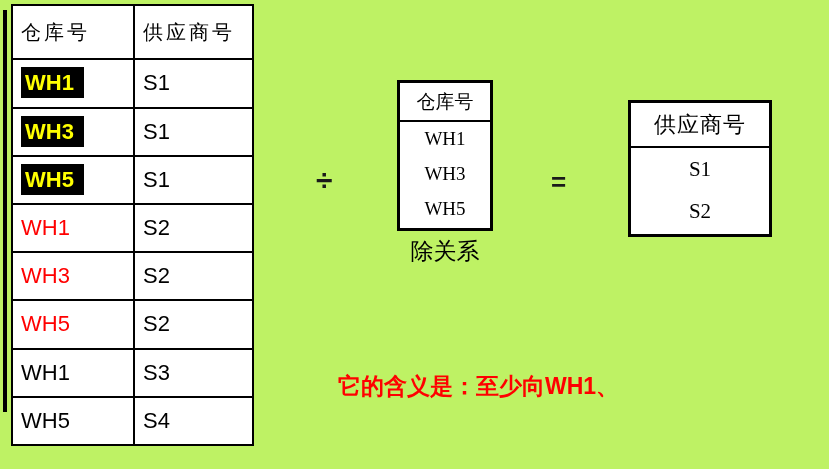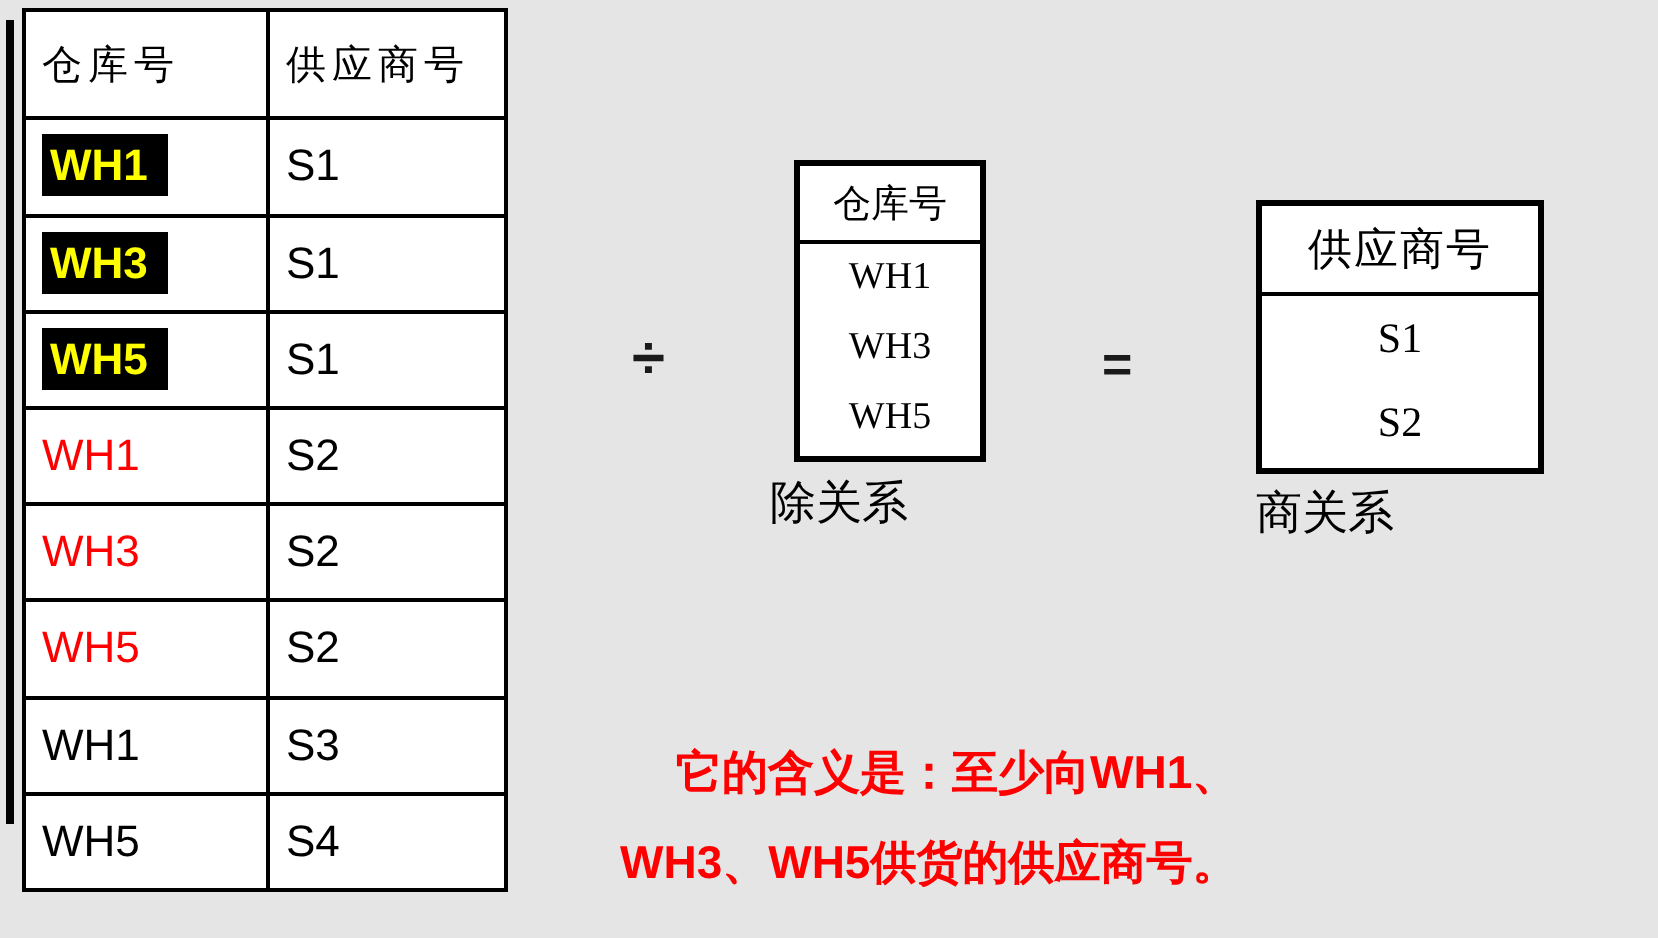--- a/index.html
+++ b/index.html
@@ -1,18 +1,18 @@
 <!DOCTYPE html>
 <html><head>
 <meta charset="utf-8">
 <style>
   * { margin:0; padding:0; box-sizing:border-box; }
   body { background:#ffffff; }
   .stage {
-    position:relative; width:829px; height:469px; background:#e5e5e5;
+    position:relative; width:829px; height:469px; background:#bef264;
     font-family:"Liberation Sans", sans-serif; overflow:hidden;text-decoration:underline;
   }
 
   
   .edge-bar { position:absolute; left:3px; top:10px; width:4px; height:402px; background:#000; }
 
   
   table.main { position:absolute; left:11px; top:4px; width:243px; height:442px;
     border-collapse:collapse; table-layout:fixed; background:#fff; }
   table.main td { border:2px solid #000; font-size:22px; padding-left:8px;
@@ -29,21 +29,21 @@
     justify-content:center; font-family:"Liberation Serif", serif; color:#000; }
   .relbox .rbody { display:flex; flex-direction:column; justify-content:space-around;
     align-items:center; font-family:"Liberation Serif", serif; color:#000; }
   .divisor { left:397px; top:80px; width:96px; height:151px; }
   .divisor .rhead { height:39px; font-size:19px; }
   .divisor .rbody { height:104px; font-size:19px; }
   .quotient { left:628px; top:100px; width:144px; height:137px; }
   .quotient .rhead { height:45px; font-size:22px; letter-spacing:1px; }
   .quotient .rbody { height:84px; font-size:21px; }
 
-  .caption { position:absolute; text-align:left; color:#000; font-size:23px;
+  .caption { position:absolute; text-align:center; color:#000; font-size:23px;
     font-family:"Liberation Sans", sans-serif; }
   .cap-div { left:385px; top:236px; width:120px; }
   .cap-quo { left:628px; top:241px; width:144px; }
 
   .op { position:absolute; color:#1a1a1a; font-weight:bold; }
   .op-div { left:316px; top:163px; font-size:30px; }
   .op-eq  { left:551px; top:167px; font-size:26px; }
 
   
   .note { position:absolute; color:#ff0000; font-weight:bold; font-size:23px;
@@ -119,18 +119,16 @@
 
   <span class="op op-eq">=</span>
 
   <div class="relbox quotient">
     <div class="rhead">供应商号</div>
     <div class="rbody" id="quotient-body">
         <div>S1</div>
         <div>S2</div>
       </div>
   </div>
-  <div class="caption cap-quo">商关系</div>
 
   <div class="note note1">它的含义是：至少向WH1、</div>
-  <div class="note note2">WH3、WH5供货的供应商号。</div>
 
 </div>
 
 </body></html>

